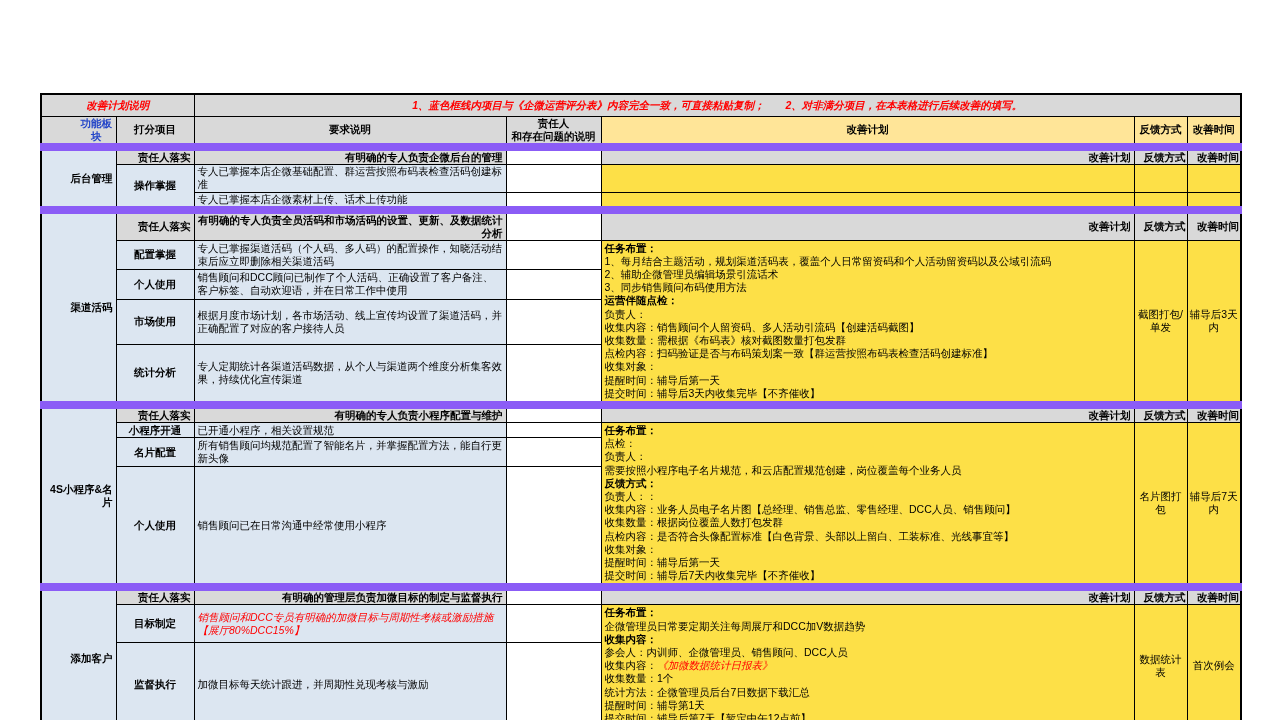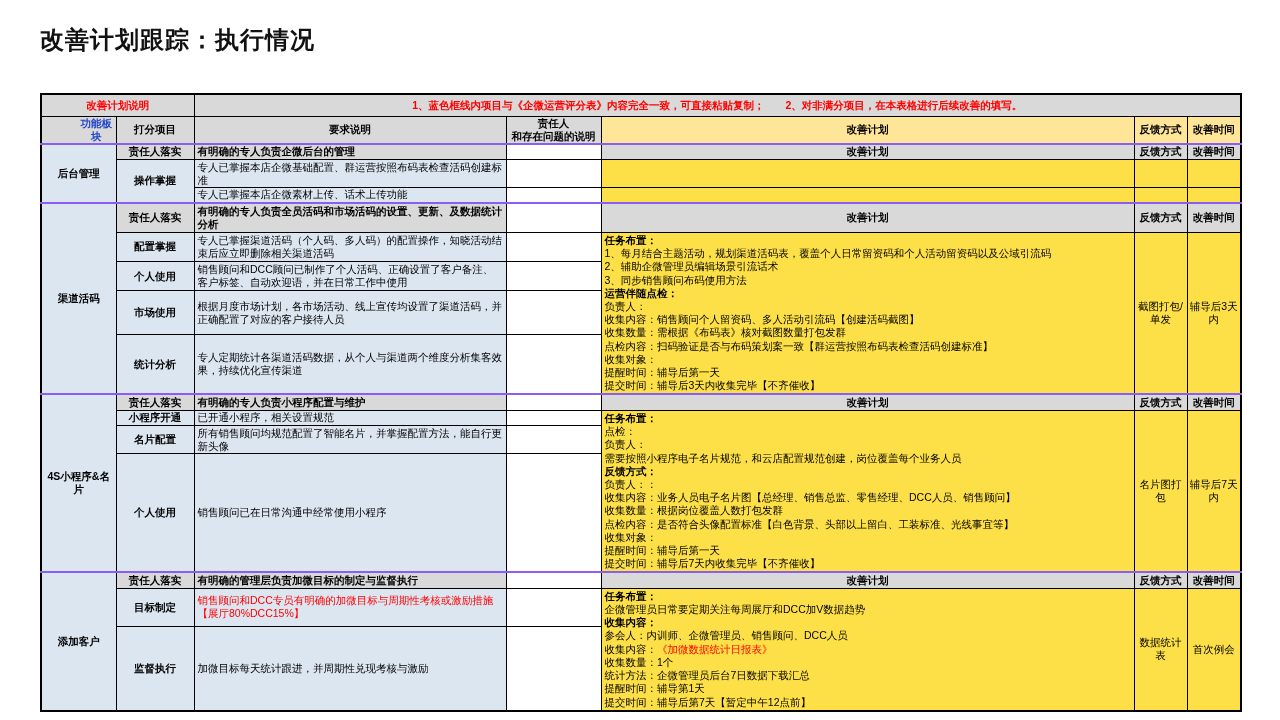--- a/index.html
+++ b/index.html
@@ -10,35 +10,34 @@
   table.t{position:absolute;left:40px;top:93px;width:1200px;border-collapse:collapse;
     table-layout:fixed;border:2px solid #000;}
   td{border:1px solid #000;padding:0 3px;font-size:10.5px;line-height:13px;color:#000;
     vertical-align:middle;overflow:hidden;word-break:break-all;}
   .gray{background:#d9d9d9;}
   .blue{background:#dce6f1;}
   .yellow{background:#fde047;}
   .yhead{background:#ffe598;}
   .white{background:#ffffff;}
   .b{font-weight:bold;}
-  .red{color:#ff0000;}
+  .red{color:#ff0000;font-style:italic;}
   .bluetxt{color:#2244c8;padding-left:38px;}
   .ctr{text-align:center;}
   .top{vertical-align:top;}
   .pre{white-space:pre-line;}
-  .tt{border-top:2px solid #8b5cf6;}
+  .tt{border-top:8px solid #8b5cf6;text-align:right;}
   .tight{padding:0 1px;}
   .pl{line-height:13.2px;}
   .plan-cell{padding:1px 3px;}
 </style>
 </head>
 <body>
 
 <div class="slide">
-  <h1 class="title">改善计划跟踪：执行情况</h1>
 
   <table class="t">
     <colgroup>
       <col style="width:75px">
         <col style="width:78px">
         <col style="width:312px">
       <col style="width:95px">
         <col style="width:533px">
         <col style="width:53px">
         <col style="width:54px">

